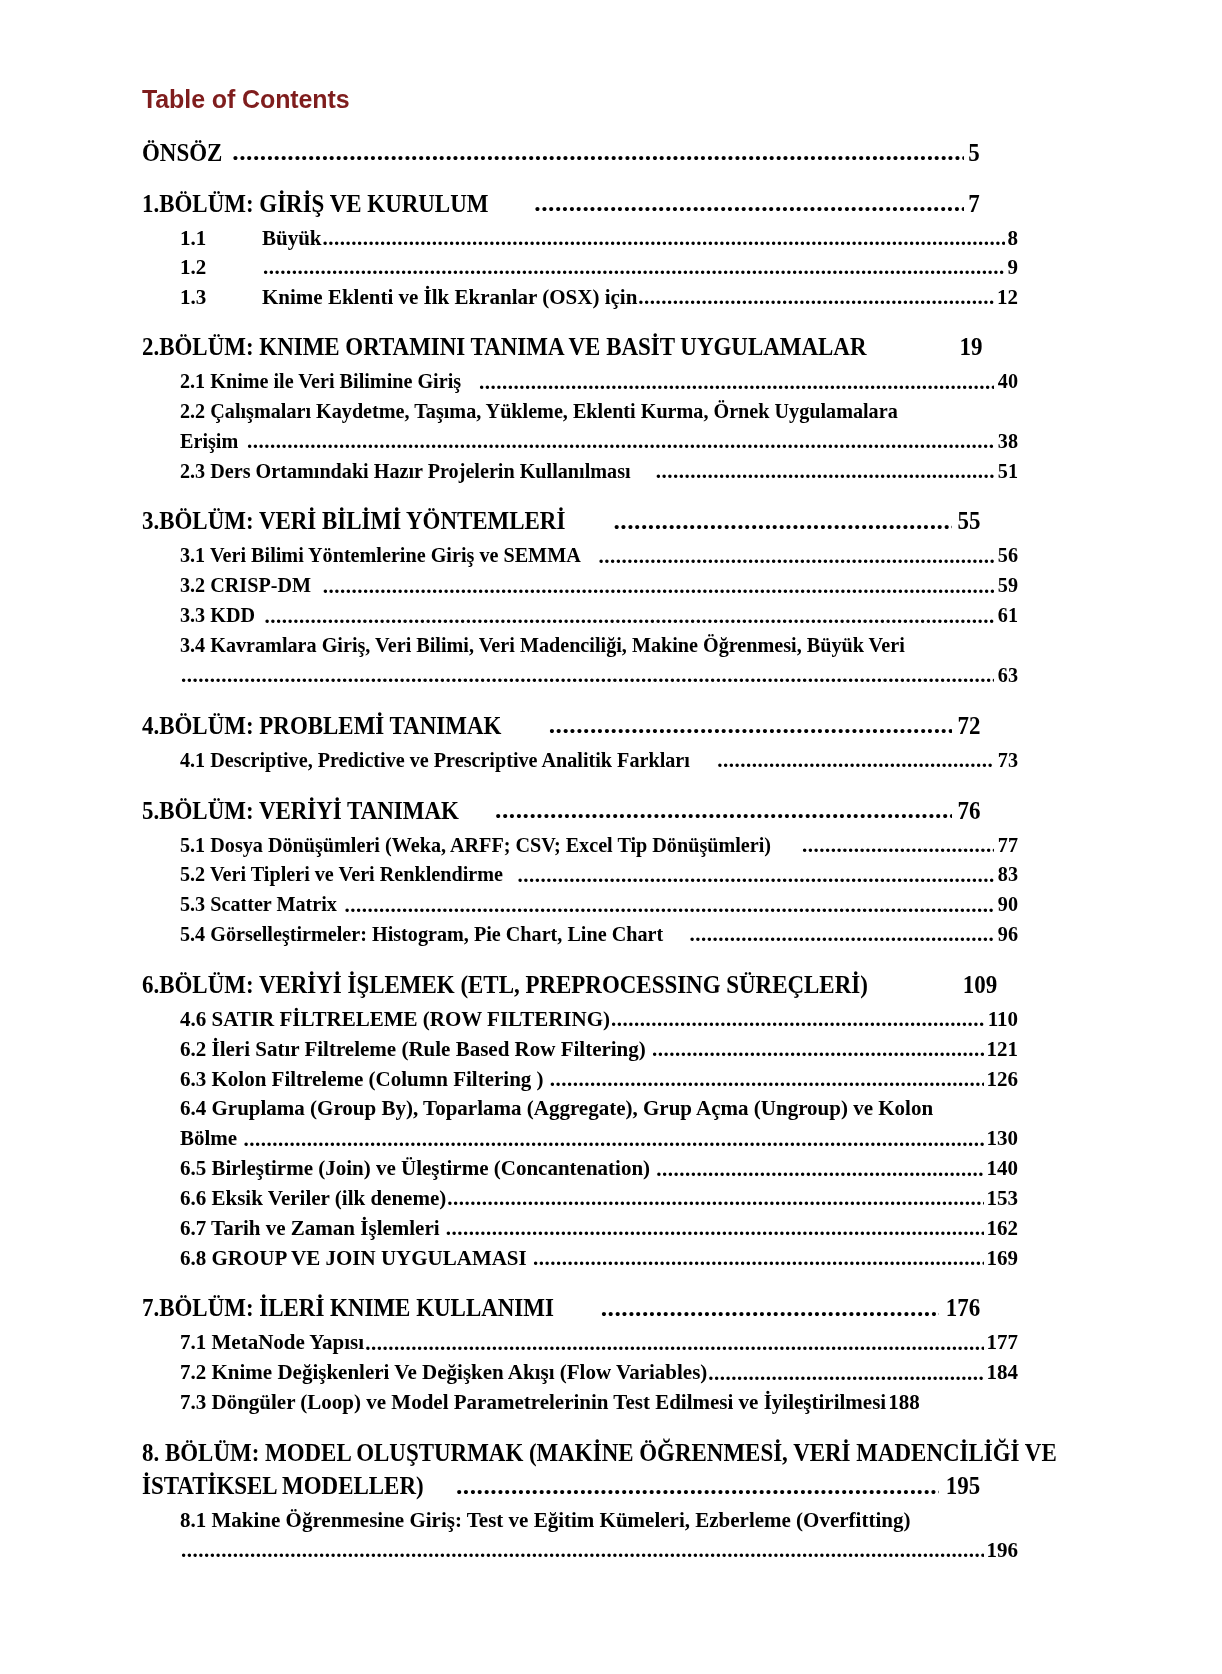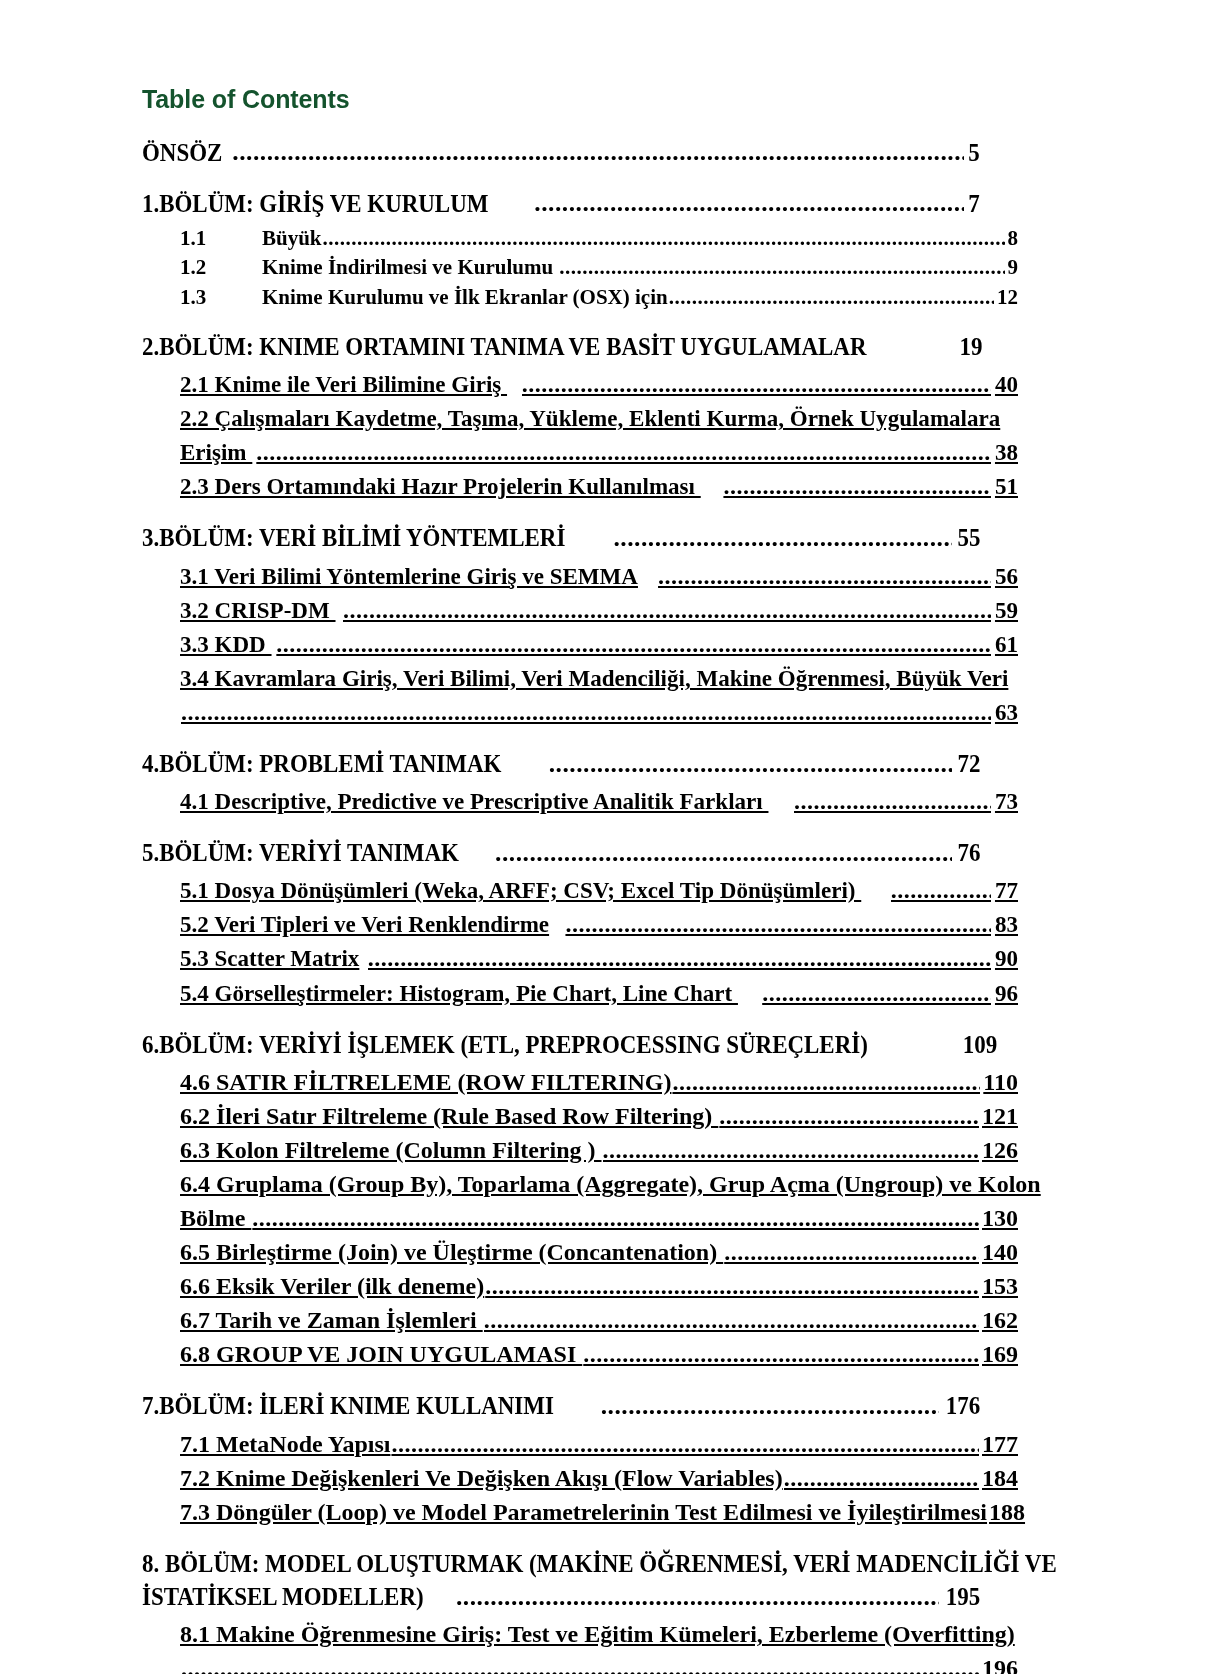--- a/index.html
+++ b/index.html
@@ -18,21 +18,21 @@
     position: relative;
     width: 1222px;
     height: 1674px;
     box-sizing: border-box;
     padding: 86px 214px 0 142px;
   }
   .toc-title {
     font-family: "Liberation Sans", "DejaVu Sans", sans-serif;
     font-weight: bold;
     font-size: 25px;
-    color: #14532d;
+    color: #7f1d1d;
     letter-spacing: -0.1px;
     margin: 0 0 22px 0;
     line-height: 1.1;
   }
 
   
   .toc-list {
     width: 838px;
   }
   .entry {
@@ -96,24 +96,23 @@
   .lvl2tab .num {
     flex: 0 0 auto;
     display: inline-block;
     width: 82px;
     white-space: pre;
     font-family: Liberation Serif, serif;
   }
 
   
   .lvl2 {
-    font-size: 24px;
+    font-size: 21px;
     line-height: 1.42;
     padding-left: 38px;
-    text-decoration: underline;
   }
   .lvl2 .txt, .lvl2 .pg { transform: scaleX(0.96); transform-origin: left bottom; }
   .lvl2 .pg { transform-origin: right bottom; }
 
   
   .wide .txt, .wide .pg { transform: none; }
 </style>
 </head>
 <body>
 
@@ -142,29 +141,28 @@
       <div class="line">
         <span class="num">1.1</span>
         <span class="txt">Büyük</span>
         <span class="leader"></span>
         <span class="pg">8</span>
       </div>
     </div>
     <div class="entry lvl2tab">
       <div class="line">
         <span class="num">1.2</span>
-        <span class="txt">Knime İndirilmesi ve Kurulumu </span>
         <span class="leader"></span>
         <span class="pg">9</span>
       </div>
     </div>
     <div class="entry lvl2tab">
       <div class="line">
         <span class="num">1.3</span>
-        <span class="txt">Knime Kurulumu ve İlk Ekranlar (OSX) için</span>
+        <span class="txt">Knime Eklenti ve İlk Ekranlar (OSX) için</span>
         <span class="leader"></span>
         <span class="pg">12</span>
       </div>
     </div>
 
     <div class="entry lvl1">
       <div class="line">
         <span class="txt">2.BÖLÜM: KNIME ORTAMINI TANIMA VE BASİT UYGULAMALAR </span>
         <span class="leader"></span>
         <span class="pg">19</span>

